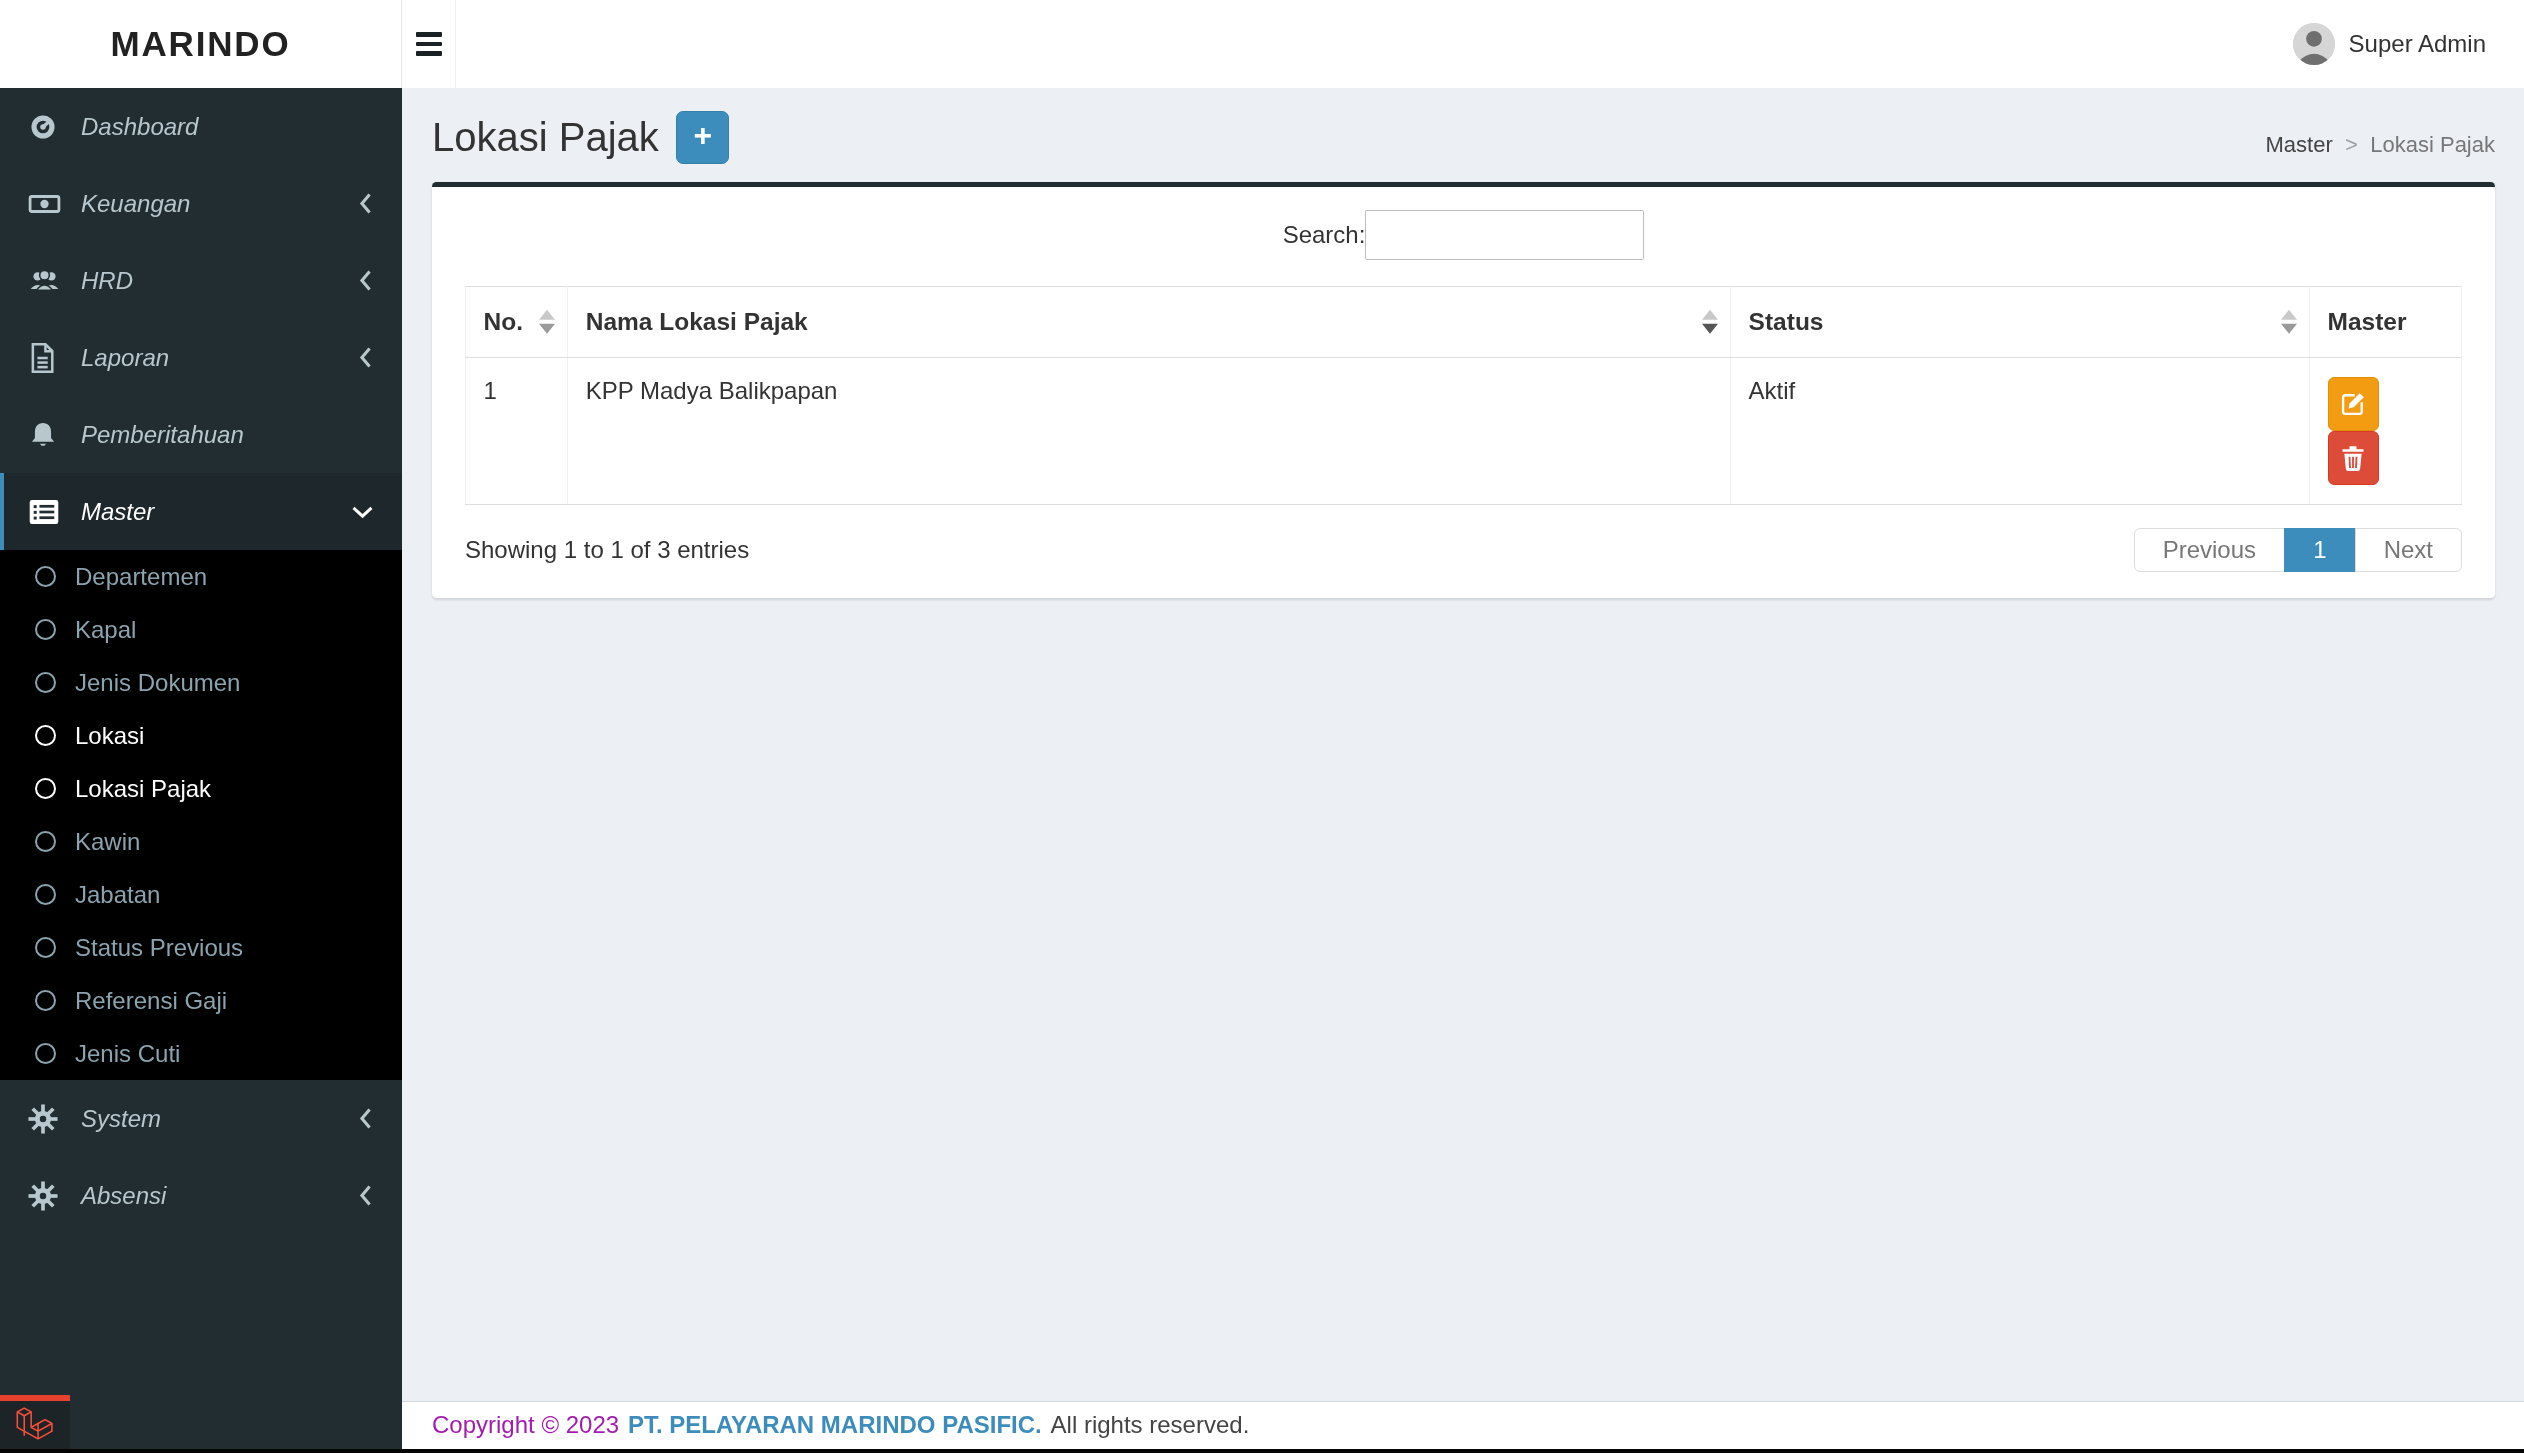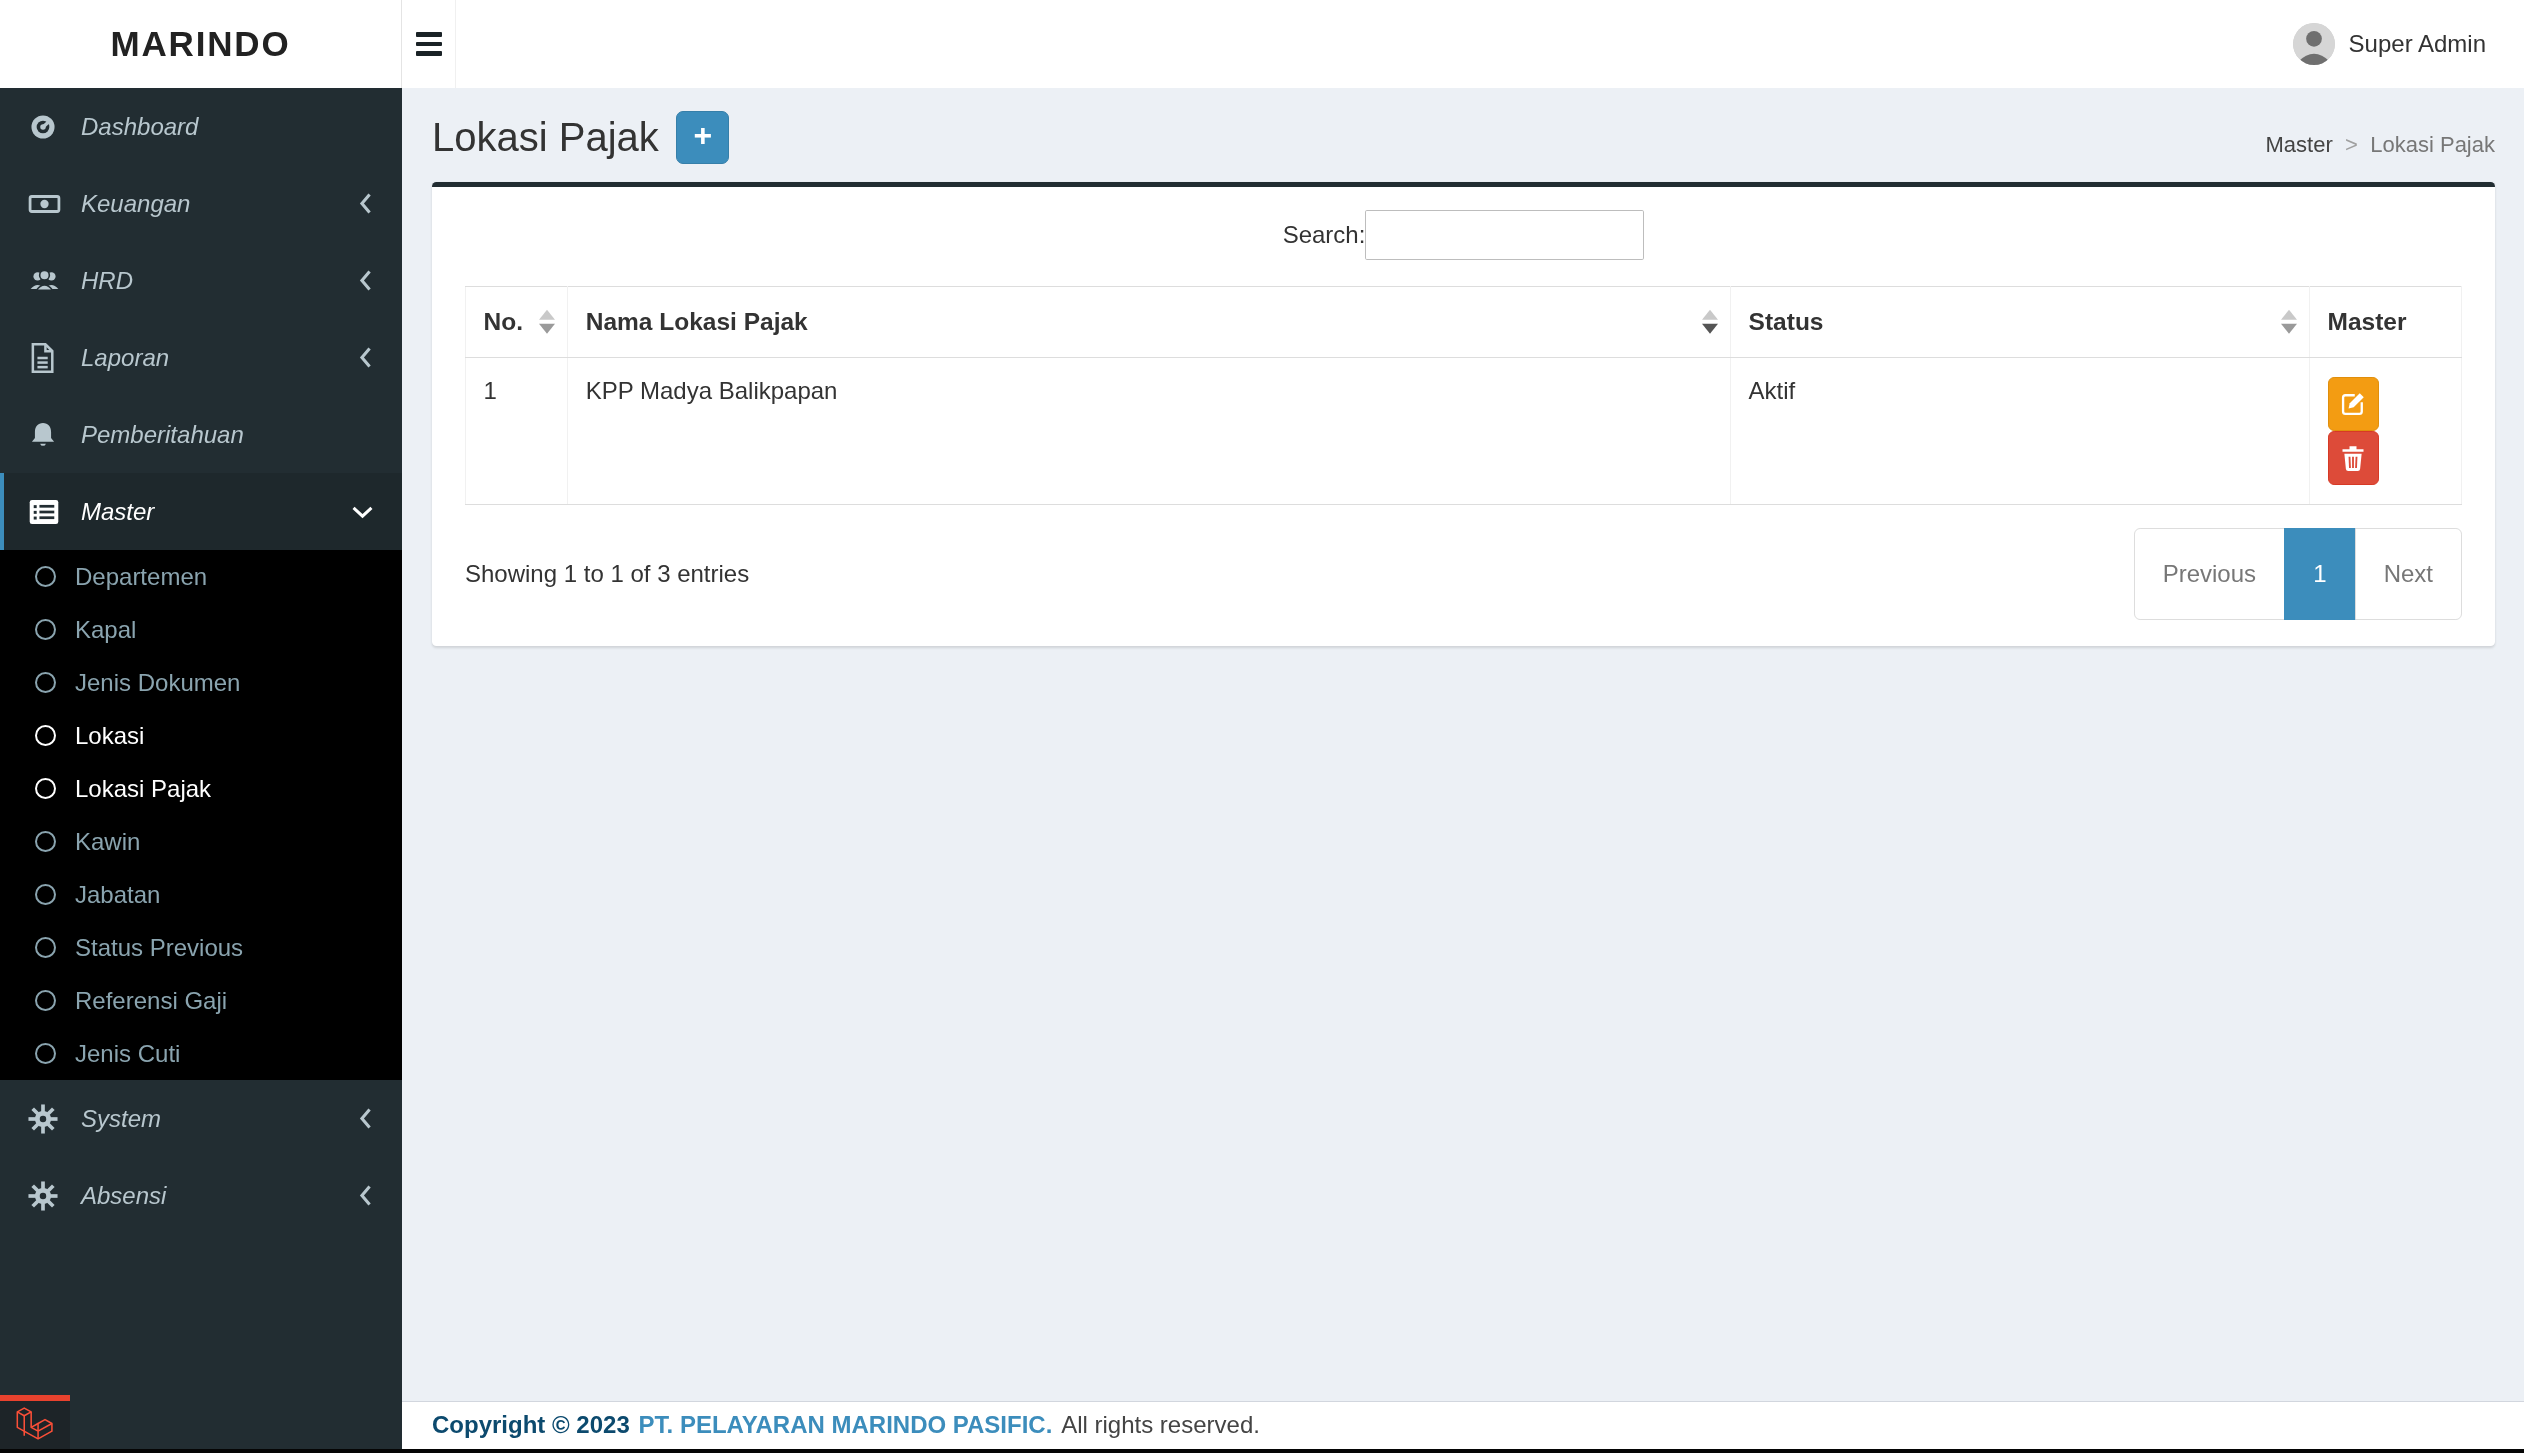--- a/index.html
+++ b/index.html
@@ -64,29 +64,29 @@
   .sort.sorted .dn { border-top-color: #555; }
 
   .action-btn { display: inline-flex; align-items: center; justify-content: center; width: 51px; height: 54px;
                 border-radius: 6.1px; cursor: pointer; vertical-align: top; }
   .btn-edit { background: #f39c12; border: 0.9px solid #e08e0b; margin-right: 10.5px; }
   .btn-delete { background: #dd4b39; border: 0.9px solid #d73925; }
 
   .table-footer { display: flex; align-items: center; margin-top: 23px; }
   .info { font-size: 24px; color: #333; }
   .pagination { margin-left: auto; display: flex; }
-  .page-btn { font-size: 24px; color: #777; background: #fff; border: 0.9px solid #ddd; padding: 31px 28px; cursor: pointer; }
+  .page-btn { font-size: 24px; color: #777; background: #fff; border: 0.9px solid #ddd; padding: 7px 28px; cursor: pointer; }
   .page-btn.prev { border-radius: 6.1px 0 0 6.1px; }
   .page-btn.next { border-radius: 0 6.1px 6.1px 0; margin-left: -0.9px; }
   .page-btn.current { background: #3c8dbc; border-color: #3c8dbc; color: #fff; margin-left: -0.9px; cursor: default; }
 
   
   .footer { position: absolute; left: 402px; right: 0; bottom: 5.3px; height: 48px; background: #fff;
             border-top: 0.9px solid #d2d6de; display: flex; align-items: center; padding-left: 30px; font-size: 24px; }
-  .footer .strong { font-weight: bold; color: #0c4a6e; }
+  .footer .strong { font-weight: normal; color: #a21caf; }
   .footer .company { font-weight: bold; color: #3c8dbc; margin: 0 8.8px 0 8.8px; cursor: pointer; }
   .footer .rest { color: #444; }
 
   
   .debug-strip { position: absolute; left: 0; right: 0; bottom: 0; height: 5.3px; background: #050505; z-index: 5; }
   .debug-btn { position: absolute; left: 0; bottom: 5.3px; width: 70px; height: 54px; background: #1d2428;
                border-top: 6.1px solid #e8422e; display: flex; align-items: center; justify-content: center;
                cursor: pointer; z-index: 5; }
 
   .chev { display: block; }

